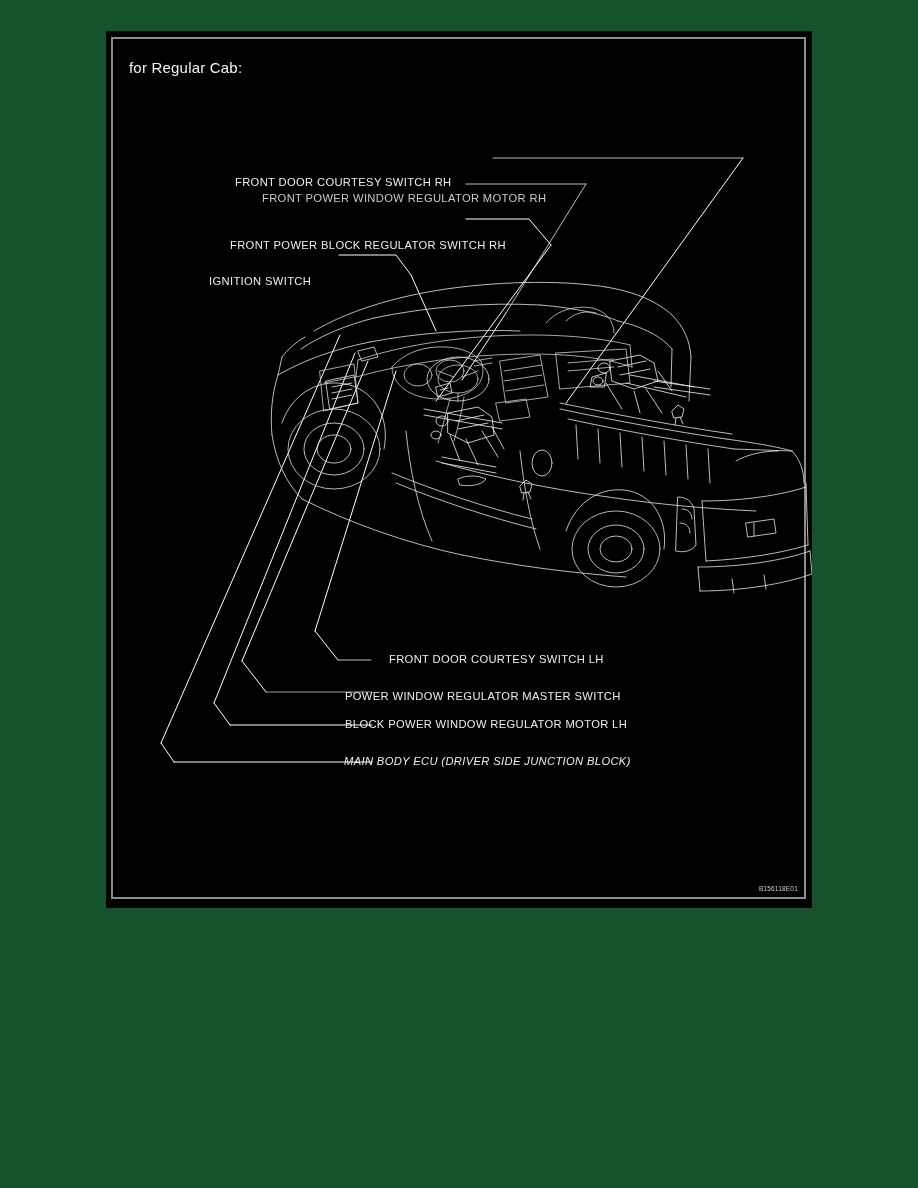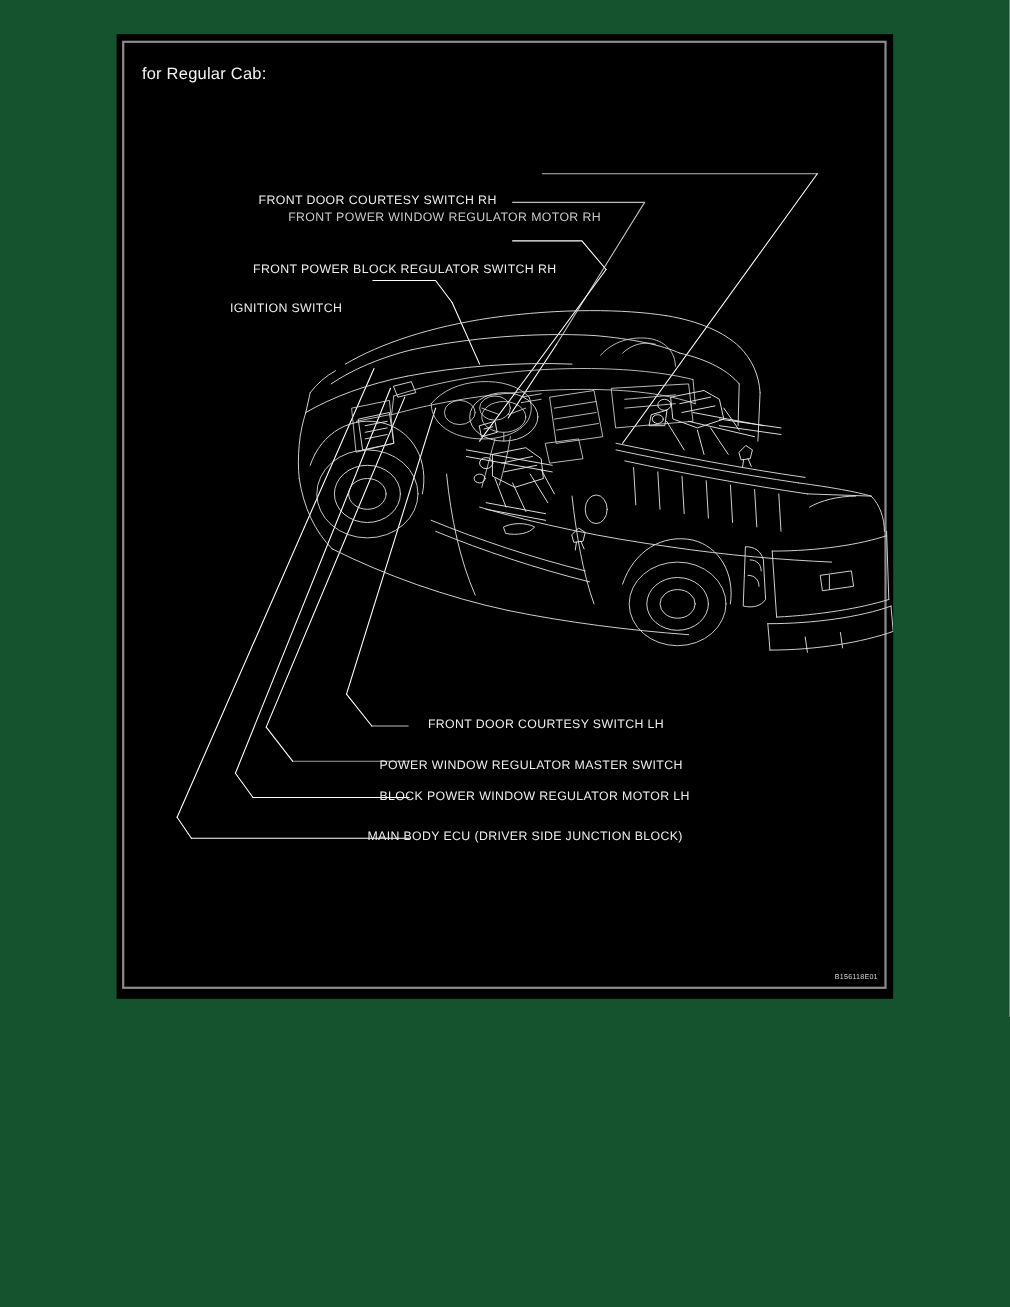--- a/index.html
+++ b/index.html
@@ -341,18 +341,18 @@
     <div class="callout-label" style="left:124px; top:209px;">FRONT POWER BLOCK REGULATOR SWITCH RH</div>
 
     <div class="callout-label" style="left:103px; top:245px;text-align:center;">IGNITION SWITCH</div>
 
     <div class="callout-label" style="left:239px; top:623px;margin-left:44px;">FRONT DOOR COURTESY SWITCH LH</div>
 
     <div class="callout-label" style="left:239px; top:660px;">POWER WINDOW REGULATOR MASTER SWITCH</div>
 
     <div class="callout-label" style="left:239px; top:688px;">BLOCK POWER WINDOW REGULATOR MOTOR LH</div>
 
-    <div class="callout-label" style="left:228px; top:725px;">MAIN BODY ECU (DRIVER SIDE JUNCTION BLOCK)</div>
+    <div class="callout-label" style="left:238px; top:725px;font-style:italic;">MAIN BODY ECU (DRIVER SIDE JUNCTION BLOCK)</div>
 
     <div class="figure-code">B156118E01</div>
 
   </div>
 </div>
 
 </body></html>

